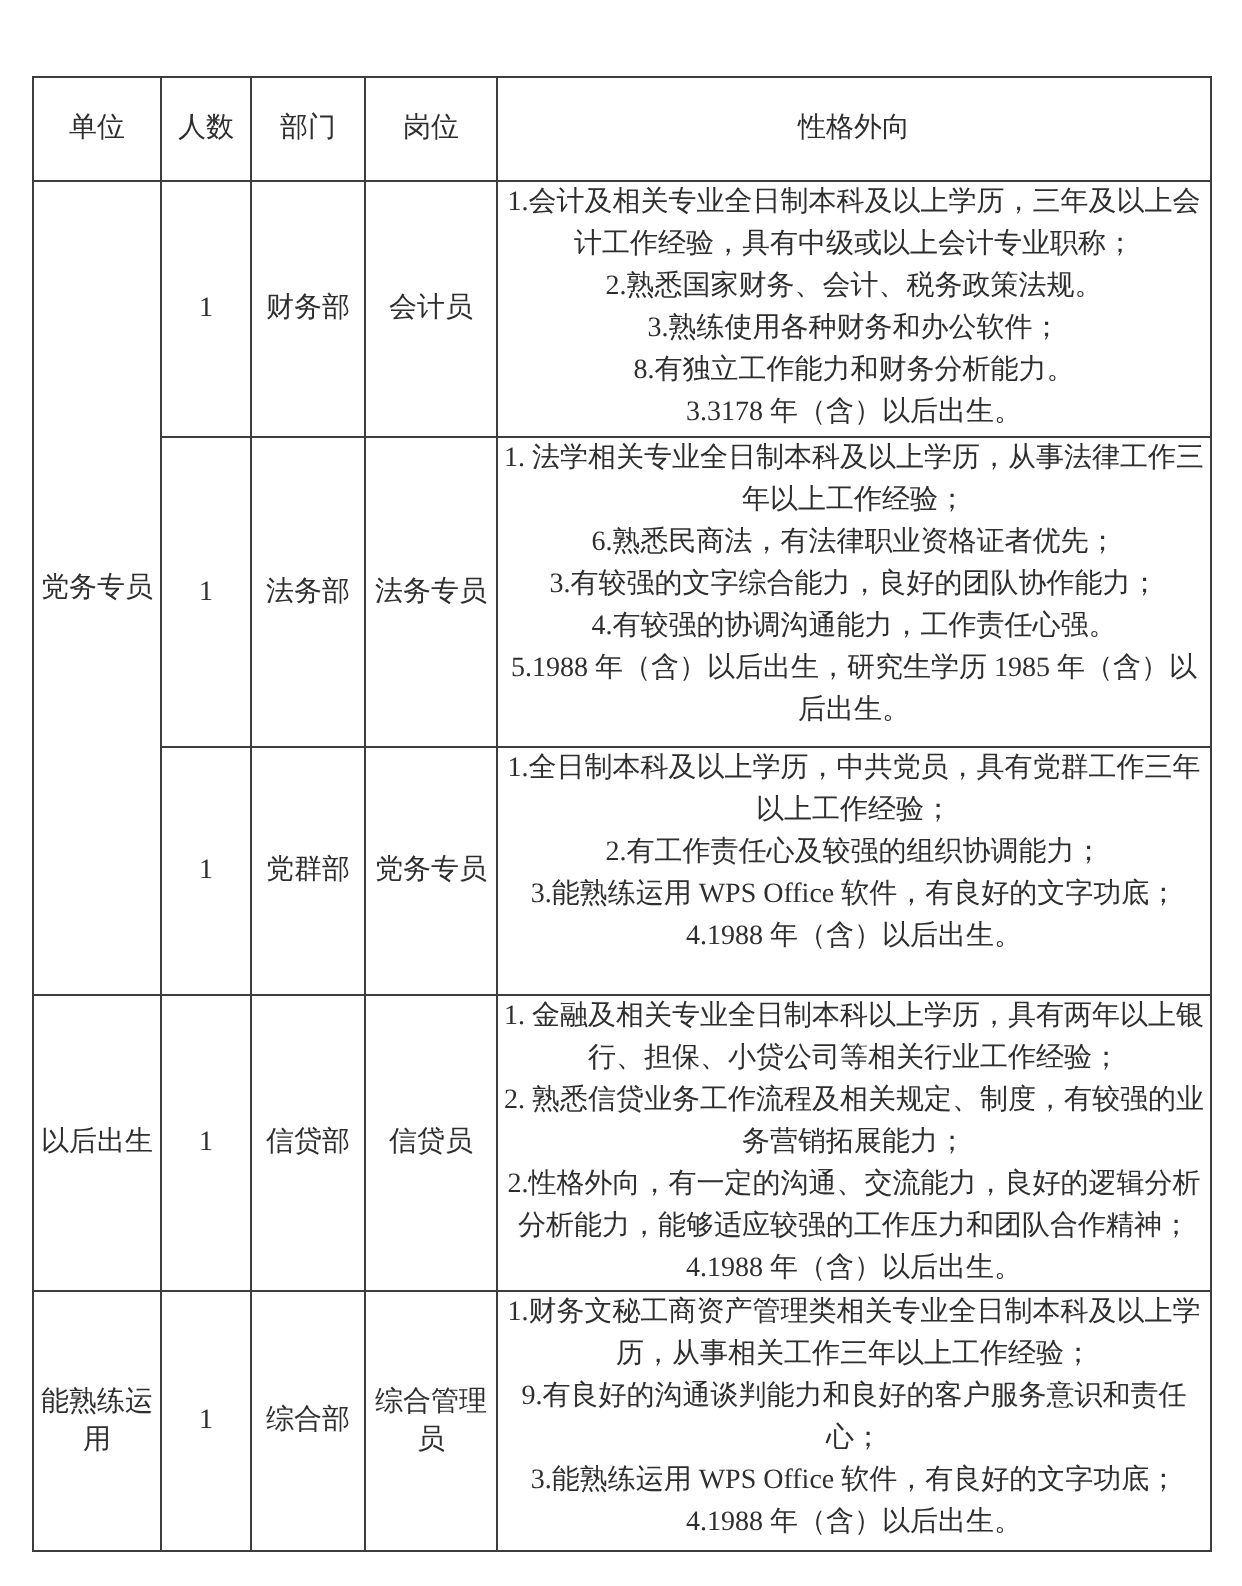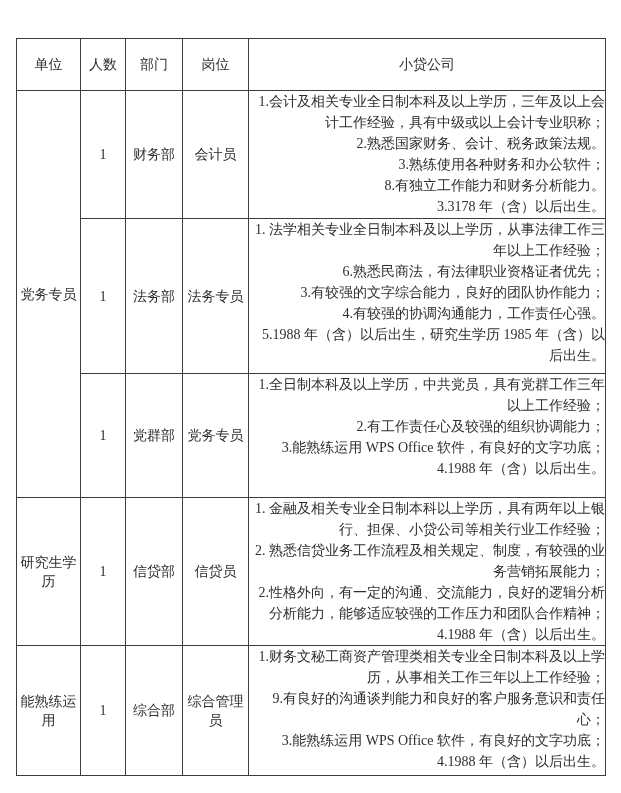--- a/index.html
+++ b/index.html
@@ -32,21 +32,21 @@
     overflow:hidden;
     margin-top:32px;
   }
   .center-cell{
     text-align:center;
     vertical-align:middle;
     line-height:19px;
     padding:2px;
   }
   td.qual-cell{
-    text-align:right;
+    text-align:center;
     vertical-align:top;
     padding:2px 4px 2px 5px;
   }
   .qual-item{
     line-height:21px;
     word-break:break-all;
   }
   tr.header-row{height:52px;}
   tr.row-0{height:128px;}
   tr.row-1{height:155px;}
@@ -64,21 +64,21 @@
     <col style="width:57px">
     <col style="width:66px">
     <col style="width:357px">
   </colgroup>
   <tbody>
     <tr class="header-row">
       <th class="center-cell">单位</th>
       <th class="center-cell">人数</th>
       <th class="center-cell">部门</th>
       <th class="center-cell">岗位</th>
-      <th class="center-cell">小贷公司</th>
+      <th class="center-cell">性格外向</th>
     </tr>
 
     <tr class="row-0">
       <td class="center-cell" rowspan="3">党务专员</td>
       <td class="center-cell">1</td>
       <td class="center-cell">财务部</td>
       <td class="center-cell">会计员</td>
       <td class="qual-cell">
         <div class="qual-item">1.会计及相关专业全日制本科及以上学历，三年及以上会计工作经验，具有中级或以上会计专业职称；</div>
         <div class="qual-item">2.熟悉国家财务、会计、税务政策法规。</div>
@@ -107,21 +107,21 @@
       <td class="center-cell">党务专员</td>
       <td class="qual-cell">
         <div class="qual-item">1.全日制本科及以上学历，中共党员，具有党群工作三年以上工作经验；</div>
         <div class="qual-item">2.有工作责任心及较强的组织协调能力；</div>
         <div class="qual-item">3.能熟练运用 WPS Office 软件，有良好的文字功底；</div>
         <div class="qual-item">4.1988 年（含）以后出生。</div>
       </td>
     </tr>
 
     <tr class="row-3">
-      <td class="center-cell">研究生学历</td>
+      <td class="center-cell">以后出生</td>
       <td class="center-cell">1</td>
       <td class="center-cell">信贷部</td>
       <td class="center-cell">信贷员</td>
       <td class="qual-cell">
         <div class="qual-item">1. 金融及相关专业全日制本科以上学历，具有两年以上银行、担保、小贷公司等相关行业工作经验；</div>
         <div class="qual-item">2. 熟悉信贷业务工作流程及相关规定、制度，有较强的业务营销拓展能力；</div>
         <div class="qual-item">2.性格外向，有一定的沟通、交流能力，良好的逻辑分析分析能力，能够适应较强的工作压力和团队合作精神；</div>
         <div class="qual-item">4.1988 年（含）以后出生。</div>
       </td>
     </tr>

